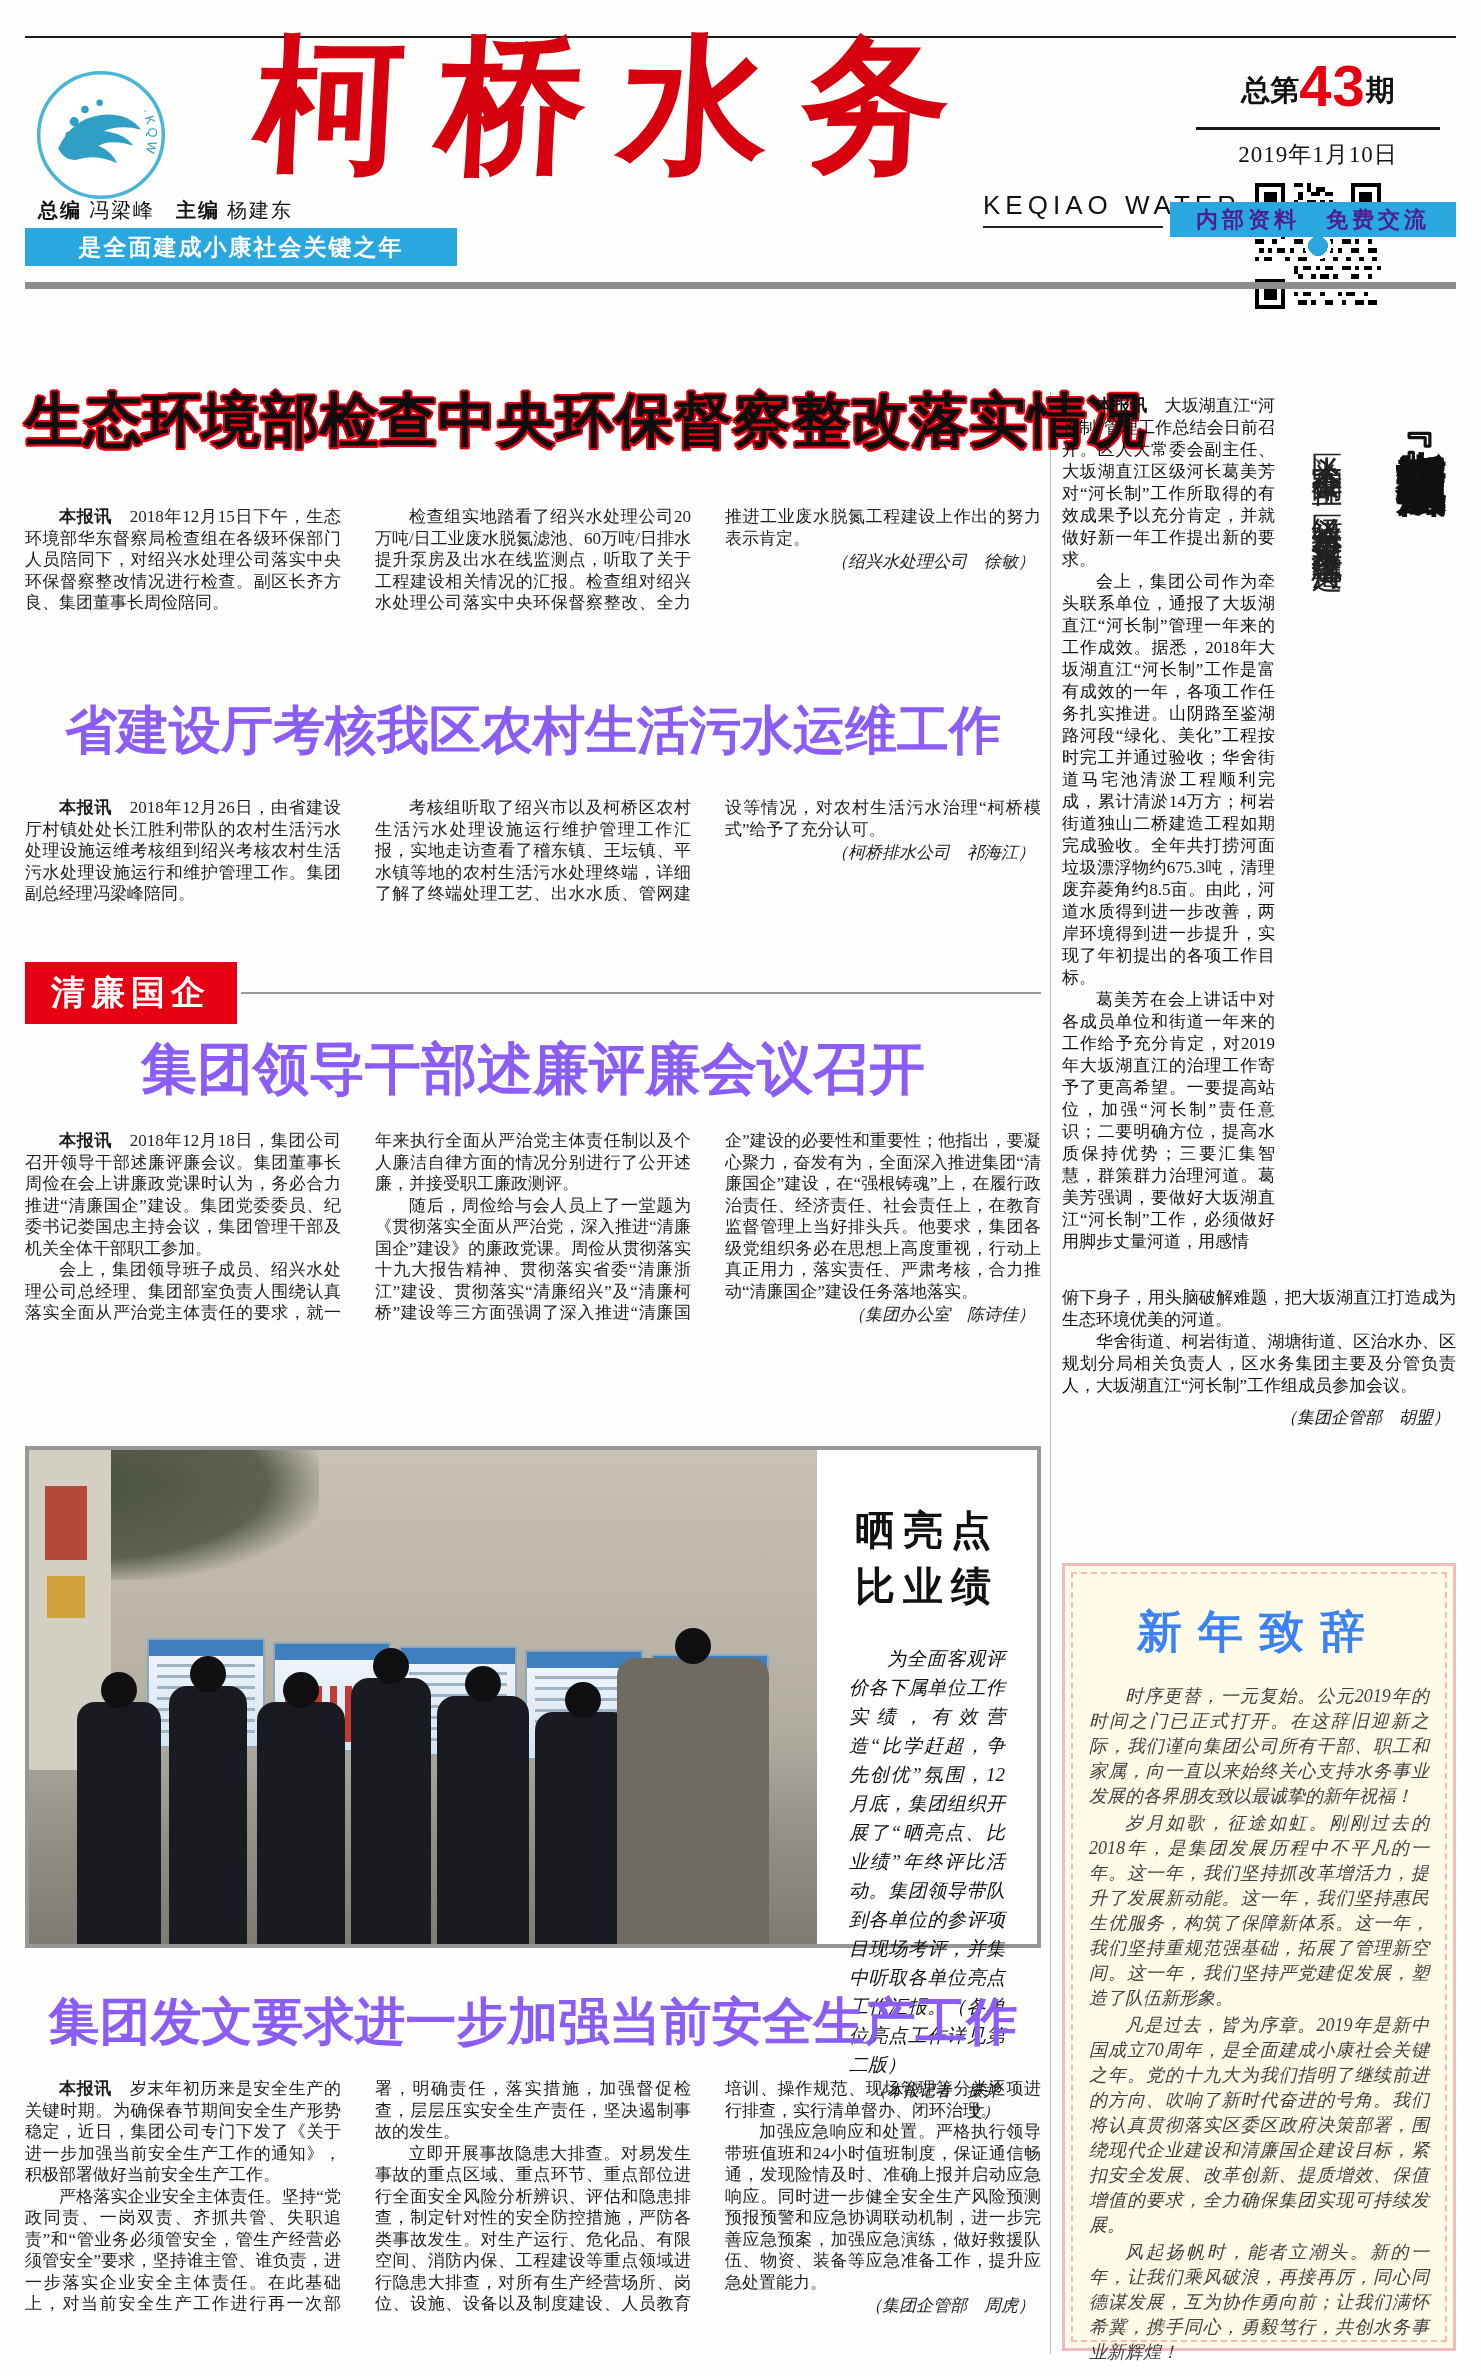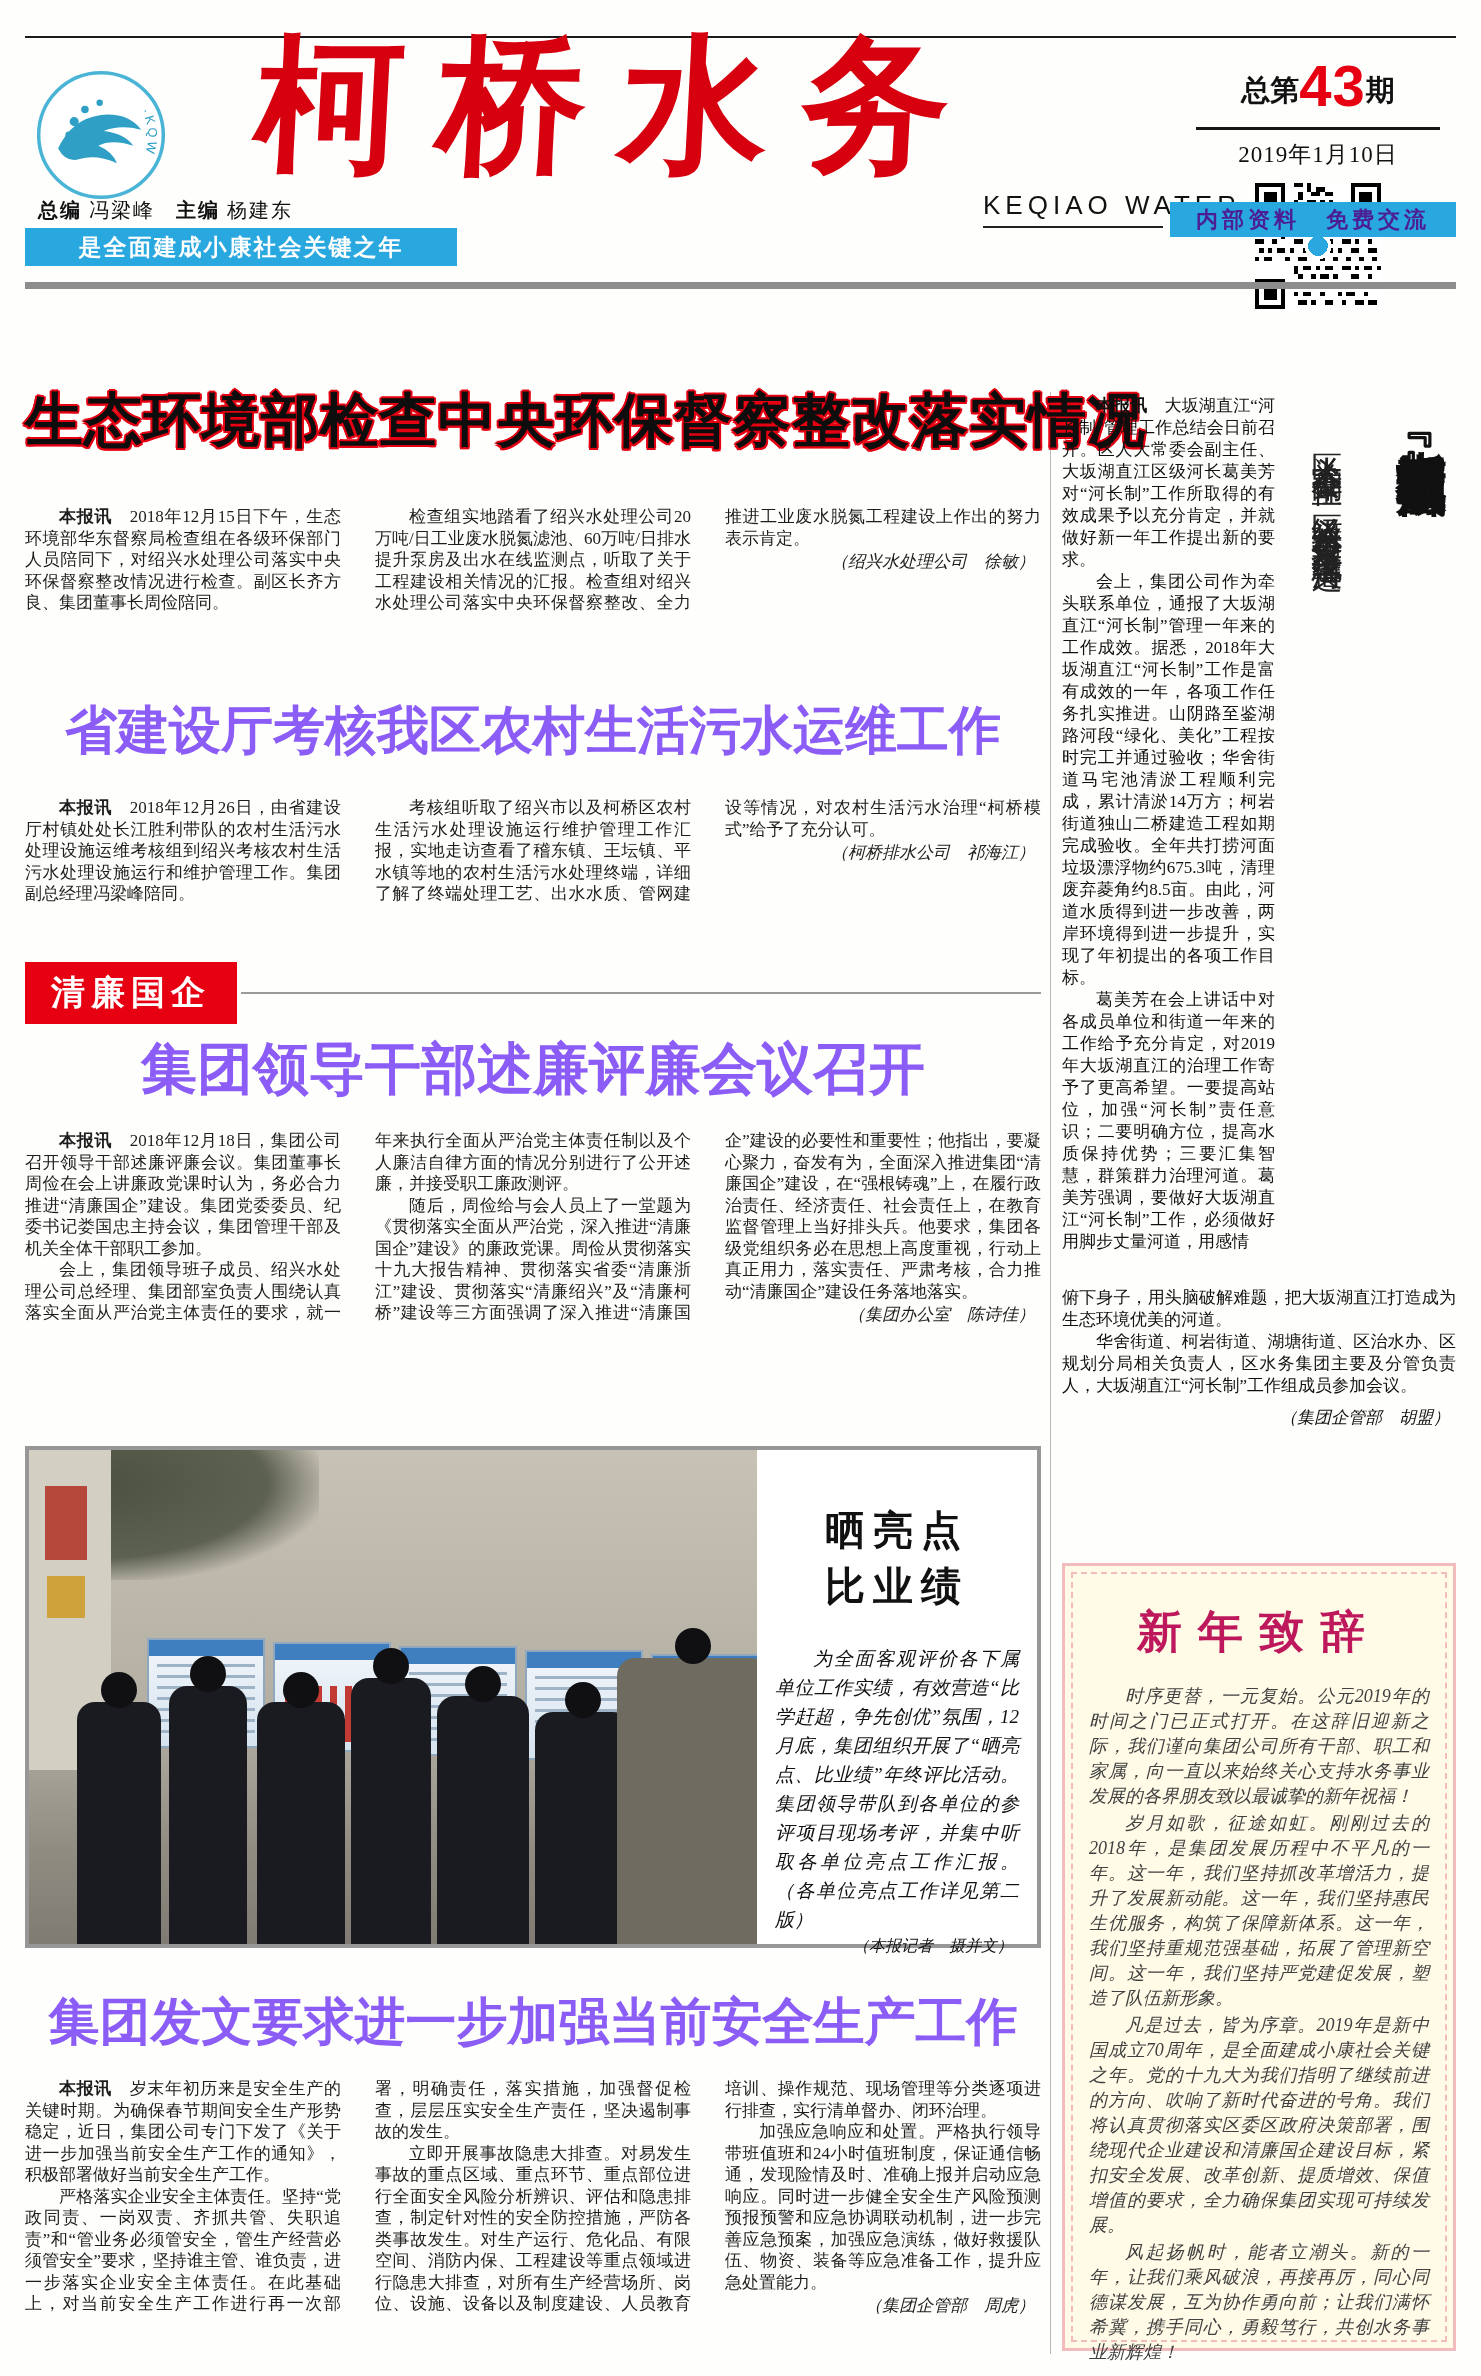--- a/index.html
+++ b/index.html
@@ -69,42 +69,42 @@
         border:2px solid #8fa8bd;box-sizing:border-box;}
   .board::before{content:"";position:absolute;left:0;top:0;right:0;height:16px;background:#3f7fbf;}
   .board .lines{position:absolute;left:8px;right:8px;top:24px;bottom:8px;
         background:repeating-linear-gradient(#9fb3c6 0 3px,transparent 3px 11px);}
   .board .chart{position:absolute;left:10px;right:30px;bottom:8px;height:56px;
         background:repeating-linear-gradient(90deg,#c23a34 0 7px,transparent 7px 15px);}
   .person{position:absolute;background:#191b20;border-radius:18px 18px 6px 6px;}
   .person .head{position:absolute;top:-30px;left:50%;transform:translateX(-50%);
         width:36px;height:36px;border-radius:50%;background:#101013;}
   .person.light{background:#6f6b60;}
-  .photo-caption{width:280px;background:#fff;padding:26px 18px 10px;box-sizing:border-box;}
+  .photo-caption{width:220px;background:#fff;padding:26px 32px 10px;box-sizing:border-box;}
   .cap-title{font-family:"Liberation Sans","DejaVu Sans",sans-serif;font-weight:900;font-size:40px;
         line-height:56px;text-align:center;letter-spacing:8px;margin-top:26px;}
   .cap-text{margin-top:30px;font-size:19px;line-height:29px;font-style:italic;text-align:justify;}
   .cap-text .para{text-indent:2em;}
   
   .rightcol{left:1062px;top:395px;width:394px;height:1960px;}
   .hz-flex{position:absolute;top:0;left:0;width:100%;height:880px;display:flex;justify-content:space-between;}
   .hz-body{width:213px;font-size:17px;line-height:22px;text-align:justify;overflow:hidden;}
   .hz-sub{writing-mode:vertical-rl;font-size:31px;letter-spacing:3px;color:#222;width:56px;
         padding-top:34px;box-sizing:border-box;font-weight:500;}
   .hz-head{writing-mode:vertical-rl;font-family:"Liberation Sans","DejaVu Sans",sans-serif;
         font-weight:900;font-size:50px;width:92px;padding-top:16px;box-sizing:border-box;letter-spacing:1px;}
   .hz-cont{position:absolute;top:892px;left:0;width:100%;font-size:17px;line-height:22px;text-align:justify;}
   .hz-cont .para:first-child{text-indent:0;}
   .hz-byline{margin-top:10px;}
   
   .newyear{position:absolute;top:1168px;left:0;width:394px;height:788px;box-sizing:border-box;
         background:#fffbe7;border:3px solid #f2bcbe;padding:30px 24px 10px;}
   .newyear::before{content:"";position:absolute;inset:6px;border:2px dashed #f2bcbe;pointer-events:none;}
   .ny-title{text-align:center;font-family:"Liberation Sans","DejaVu Sans",sans-serif;font-weight:900;
-        font-size:45px;color:#be185d;letter-spacing:16px;margin:6px 0 22px;}
+        font-size:45px;color:#3b82f6;letter-spacing:16px;margin:6px 0 22px;}
   .ny-text{font-size:18px;line-height:25px;font-style:italic;text-align:justify;color:#404040;}
   .ny-text .para{margin:0 0 2px;text-indent:2em;}
 </style>
 </head>
 <body>
 
 <div class="page">
 
   <div class="abs top-rule"></div>
 

